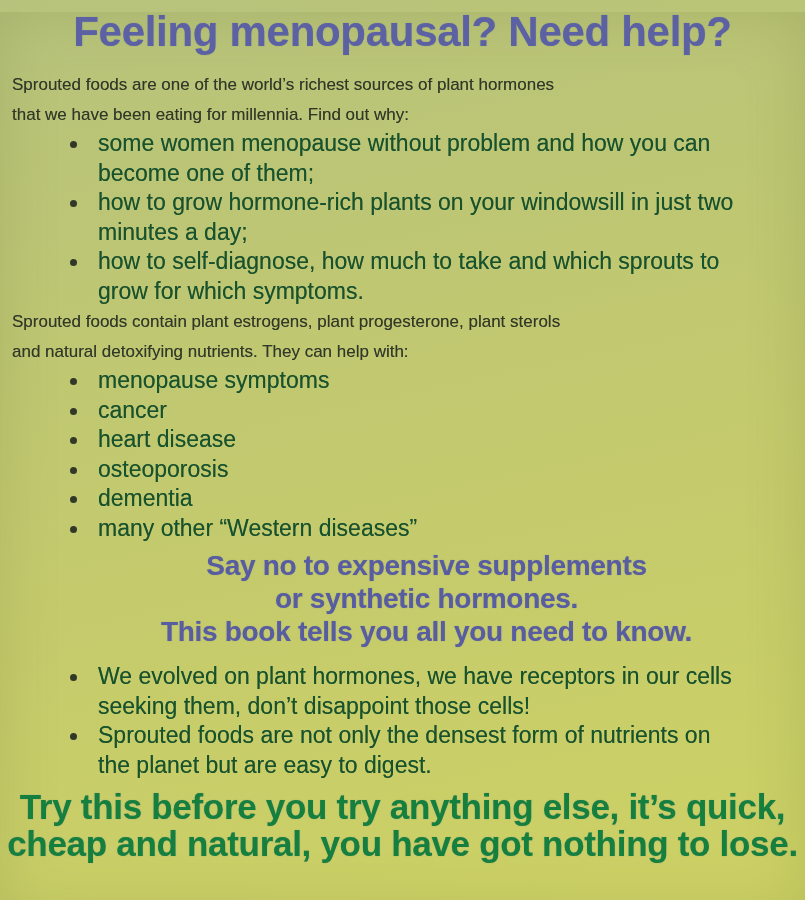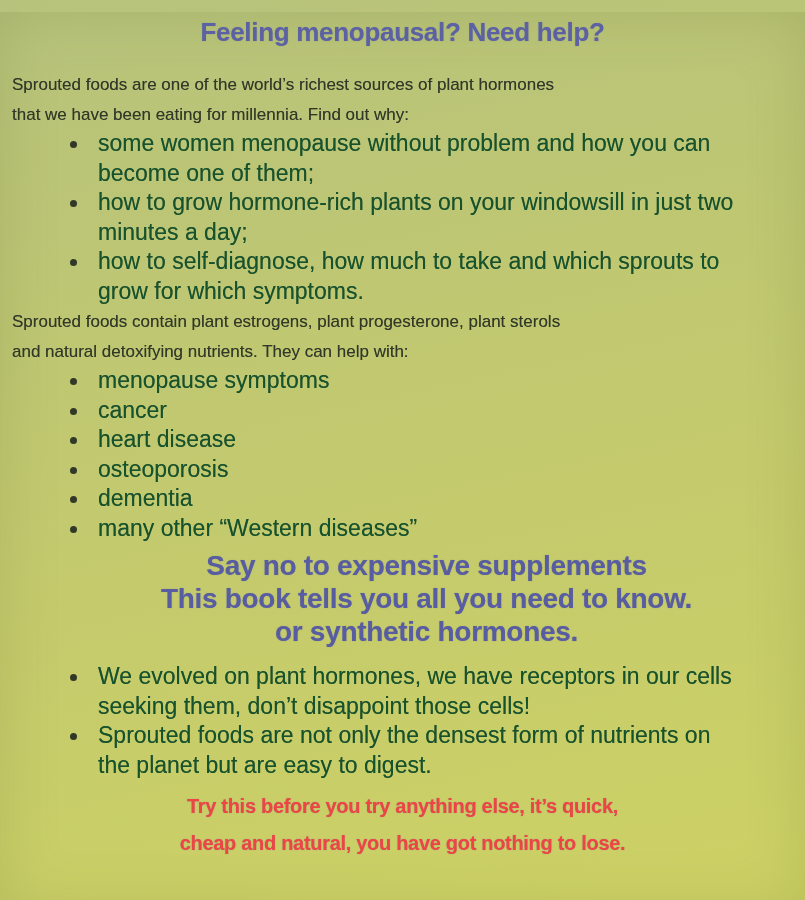--- a/index.html
+++ b/index.html
@@ -13,21 +13,21 @@
   }
   .cover {
     width: 805px;
     height: 900px;
     box-shadow: inset 0 0 60px rgba(90,100,40,0.18);
     box-sizing: border-box;
   }
   .headline {
     margin: 12px 0 0 0;
     text-align: center;
-    font-size: 26px;
+    font-size: 42px;
     font-weight: bold;
     line-height: 40px;
     letter-spacing: -0.3px;
     color: #5c61a3;
     text-shadow: 0 0 1px rgba(92,97,163,0.5);
   }
   .headline span { display: block; }
   .bodytext {
     margin: 18px 8px 0 12px;
     font-size: 17px;
@@ -63,25 +63,25 @@
     letter-spacing: -0.3px;
     color: #585ca0;
     text-shadow: 0 0 1px rgba(88,92,160,0.5);
     margin-left: 48px;
   }
   .midblock span { display: block; }
   .closing-list { margin-top: 14px; }
   .footer {
     margin-top: 8px;
     text-align: center;
-    font-size: 20px;
+    font-size: 35px;
     font-weight: bold;
     line-height: 37px;
     letter-spacing: -0.3px;
-    color: #ef4444;
+    color: #15803d;
     text-shadow: 0 0 1px rgba(88,92,160,0.5);
   }
   .footer span { display: block; }
 </style>
 </head>
 <body>
 
 <div class="cover">
 
   <h1 class="headline">
@@ -134,22 +134,22 @@
       <span class="btext">dementia</span>
     </div>
     <div class="item">
       <span class="dot"></span>
       <span class="btext">many other “Western diseases”</span>
     </div>
   </div>
 
   <div class="midblock">
     <span>Say no to expensive supplements</span>
+    <span>or synthetic hormones.</span>
     <span>This book tells you all you need to know.</span>
-    <span>or synthetic hormones.</span>
   </div>
 
   <div class="blist closing-list">
     <div class="item">
       <span class="dot"></span>
       <span class="btext">We evolved on plant hormones, we have receptors in our cells
 seeking them, don’t disappoint those cells!</span>
     </div>
     <div class="item">
       <span class="dot"></span>

